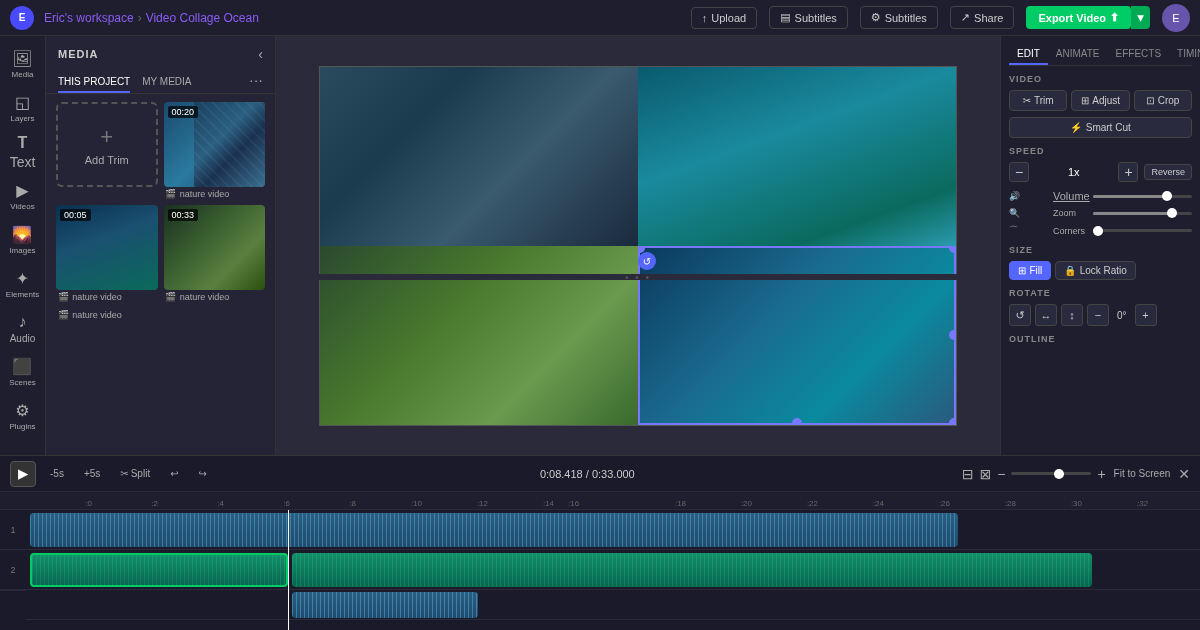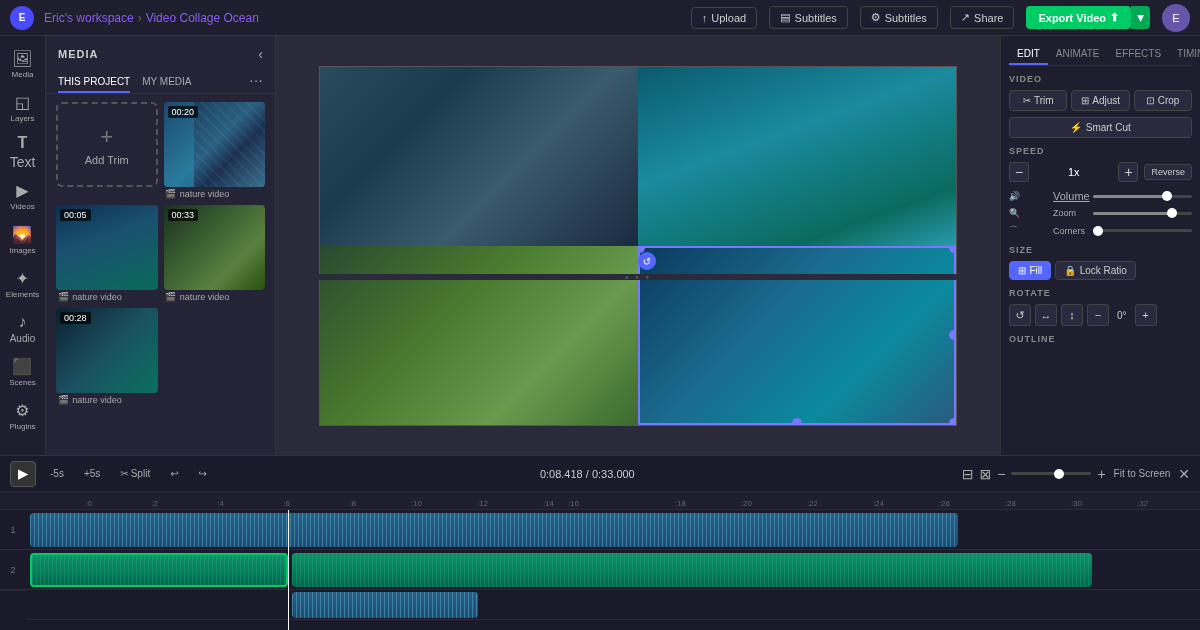--- a/index.html
+++ b/index.html
@@ -252,24 +252,20 @@
           <div style="width:100%;height:100%;background:linear-gradient(135deg,#1a3020 0%,#3a6030 40%,#5a8040 70%,#2a5010 100%);"></div>
           <div class="media-duration">00:33</div>
         </div>
         <div class="media-name">
           <span>🎬</span>
           <span>nature video</span>
         </div>
       </div>
 
       <div class="media-item">
-        <div class="media-thumb thumb-4">
-          <div style="width:100%;height:100%;background:linear-gradient(135deg,#0a2030 0%,#1a5060 50%,#0a7060 100%);"></div>
-          <div class="media-duration">00:28</div>
-        </div>
         <div class="media-name">
           <span>🎬</span>
           <span>nature video</span>
         </div>
       </div>
     </div>
   </div>
 
   <div class="canvas-area">
     <div class="video-collage">

